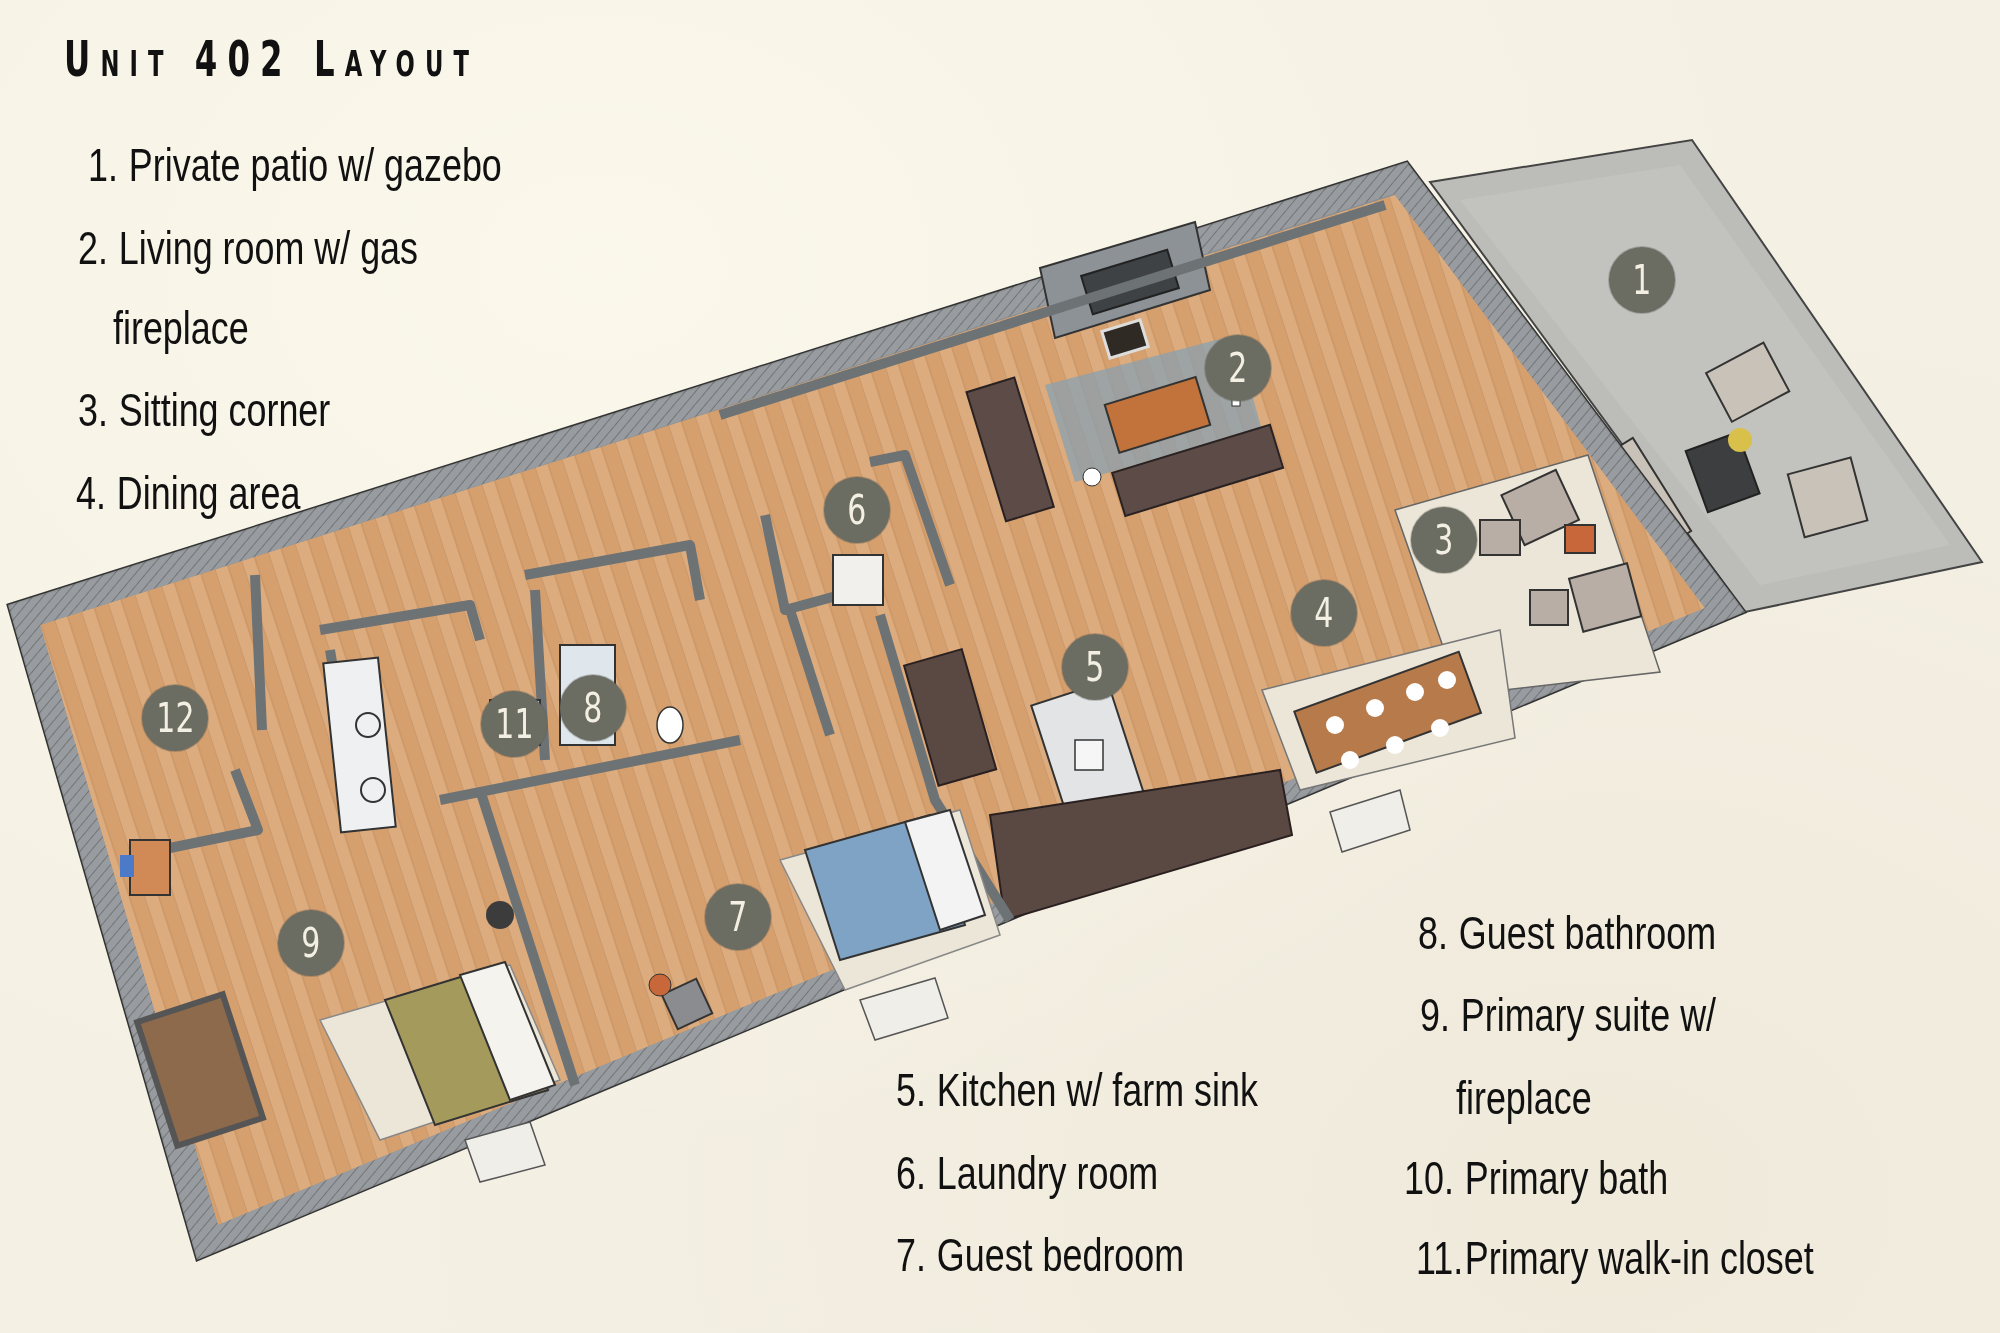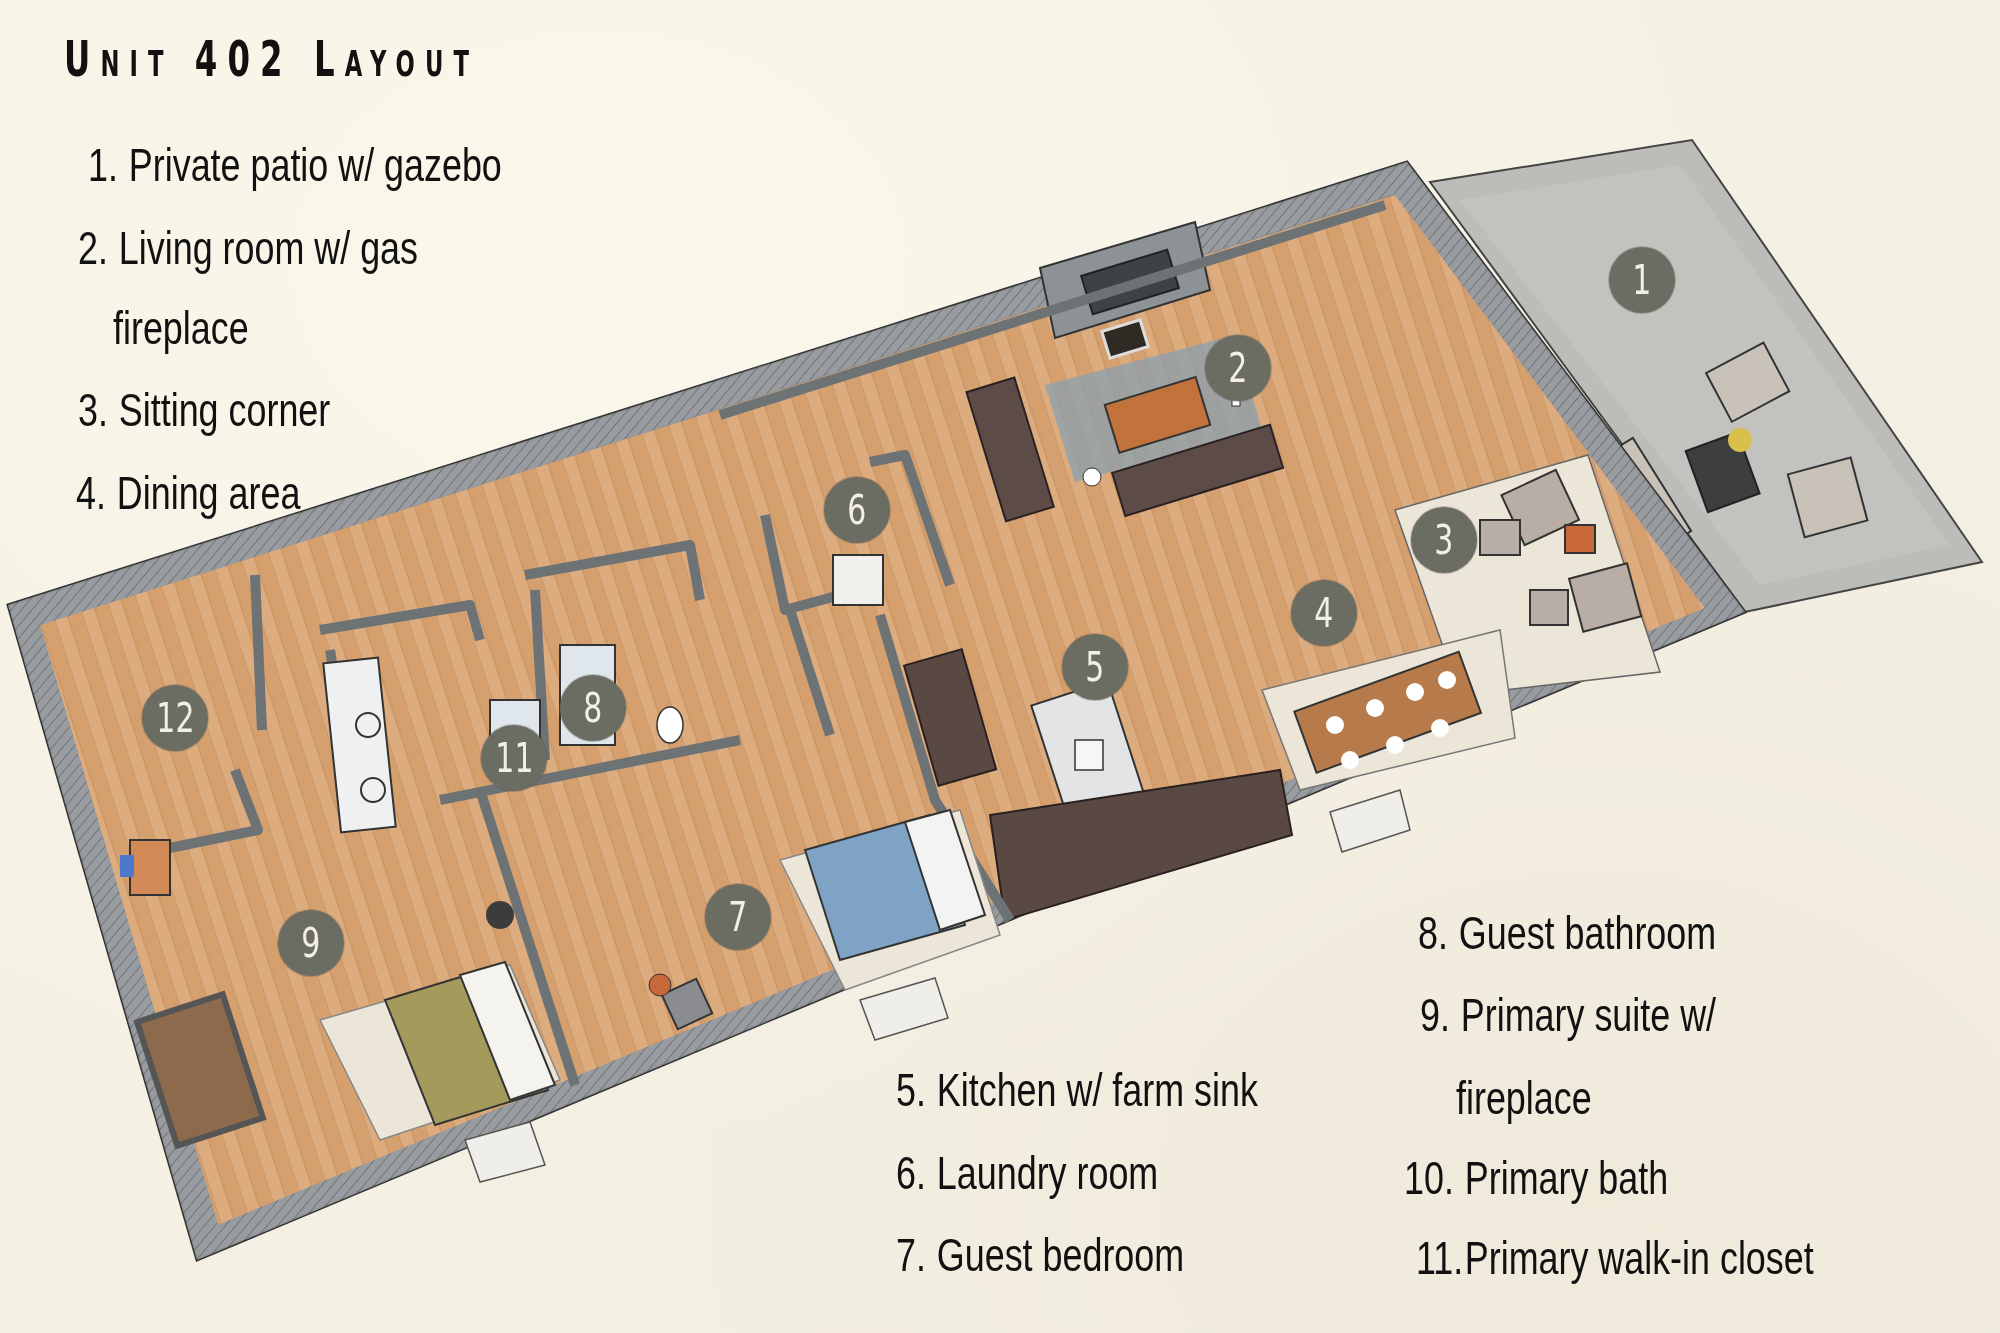--- a/index.html
+++ b/index.html
@@ -232,18 +232,18 @@
   </div>
 <div class="marker" style="left:738px; top:917px;">
     <span>7</span>
   </div>
 <div class="marker" style="left:593px; top:708px;">
     <span>8</span>
   </div>
 <div class="marker" style="left:311px; top:943px;">
     <span>9</span>
   </div>
-<div class="marker" style="left:514px; top:758px;">
+<div class="marker" style="left:514px; top:724px;">
     <span>11</span>
   </div>
 <div class="marker" style="left:175px; top:718px;">
     <span>12</span>
   </div>
 
 </body></html>

